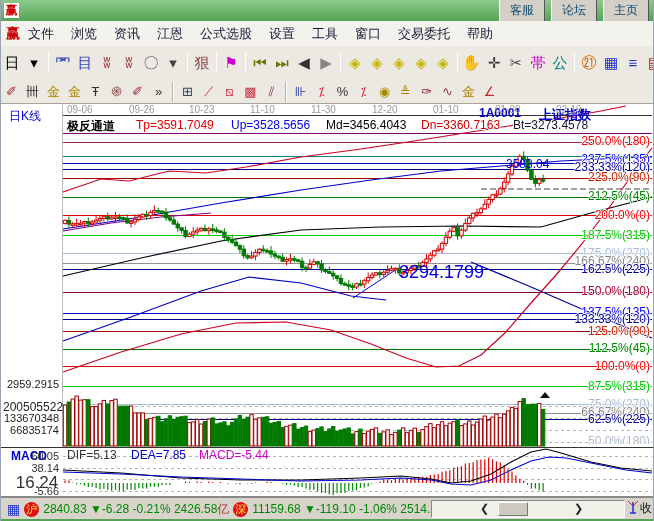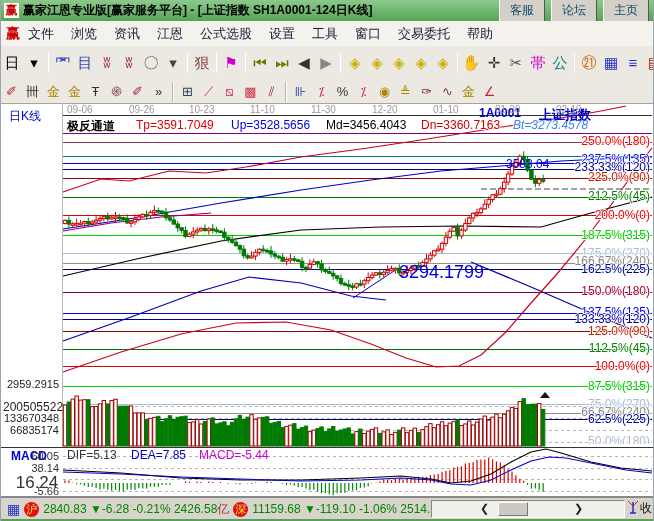--- a/index.html
+++ b/index.html
@@ -38,21 +38,20 @@
   .sarrow{font-size:11px;color:#222;position:absolute;top:1px;}
   #winbottom{left:0;top:519px;width:654px;height:2px;background:#55a455;z-index:8;}
 </style>
 </head>
 <body>
 
 <div id="win">
 
   <div class="abs" id="titlebar">
     <div class="logo">赢</div>
-    <div class="ttl">赢家江恩专业版[赢家服务平台] - [上证指数  SH1A0001-124日K线]</div>
     <div style="flex:1"></div>
     <button class="tbtn">客服</button>
     <button class="tbtn">论坛</button>
     <button class="tbtn">主页</button>
   </div>
 
   <div class="abs" id="menubar">
     <span class="logo">赢</span>
   <span class="mitem">文件</span>
       <span class="mitem">浏览</span>
@@ -661,21 +660,21 @@
       <polyline points="62,470 120,473 180,478 240,480 300,480 360,478 400,476 430,479 450,483 470,481 490,474 510,462 530,452 545,449 560,453 590,462 620,468 651,471" fill="none" stroke="#000" stroke-width="1.1"></polyline>
       <polyline points="62,472 120,474 180,477 240,479 300,481 360,480 400,478 430,480 450,484 470,485 490,480 510,470 530,461 548,457 565,458 595,464 625,470 651,473" fill="none" stroke="#0000cc" stroke-width="1.1"></polyline>
     </svg>
 
   <div class="lbl" style="left:8px;top:108px;font-size:12px;color:#0000cc;">日K线</div>
   <div class="lbl" style="left:66px;top:118px;font-size:12px;color:#000;font-weight:bold;">极反通道</div>
   <div class="lbl halo" style="left:135px;top:118px;font-size:12px;color:#e00000;">Tp=3591.7049</div>
   <div class="lbl halo" style="left:230px;top:118px;font-size:12px;color:#0000e0;">Up=3528.5656</div>
   <div class="lbl halo" style="left:325px;top:118px;font-size:12px;color:#000;">Md=3456.4043</div>
   <div class="lbl halo" style="left:420px;top:118px;font-size:12px;color:#cc0000;">Dn=3360.7163</div>
-  <div class="lbl halo" style="left:512px;top:118px;font-size:12px;color:#3b82f6;font-style:italic;">Bt=3273.4578</div>
+  <div class="lbl halo" style="left:512px;top:118px;font-size:12px;color:#0f172a;">Bt=3273.4578</div>
   <div class="lbl" style="left:478px;top:106px;font-size:12px;color:#0000cc;font-weight:bold;">1A0001</div>
   <div class="lbl" style="left:538px;top:106px;font-size:13px;color:#0000cc;font-weight:bold;">上证指数</div>
 
   <div class="lbl" style="left:505px;top:157px;font-size:12px;color:#0000ee;">3583.04</div>
   <div class="lbl" style="left:398px;top:262px;font-size:18px;color:#0000dd;">3294.1799</div>
 
   <div class="lbl" style="left:2px;top:378px;width:56px;text-align:right;font-size:11px;color:#222;">2959.2915</div>
   <div class="lbl" style="left:2px;top:400px;width:56px;text-align:right;font-size:12px;color:#222;">200505522</div>
   <div class="lbl" style="left:2px;top:412px;width:56px;text-align:right;font-size:11px;color:#222;">133670348</div>
   <div class="lbl" style="left:2px;top:424px;width:56px;text-align:right;font-size:11px;color:#222;">66835174</div>

